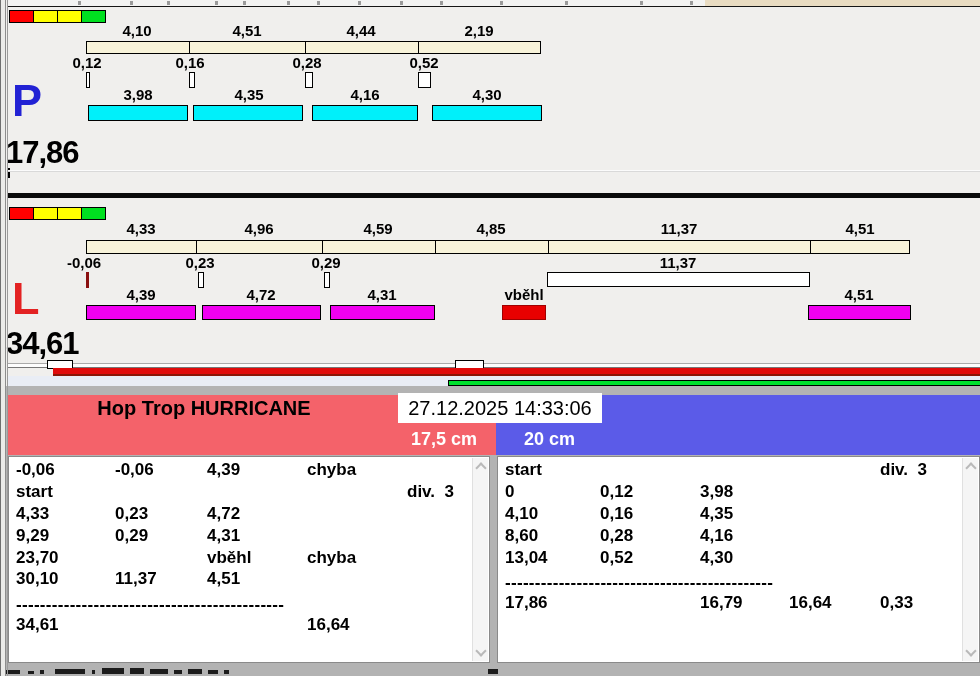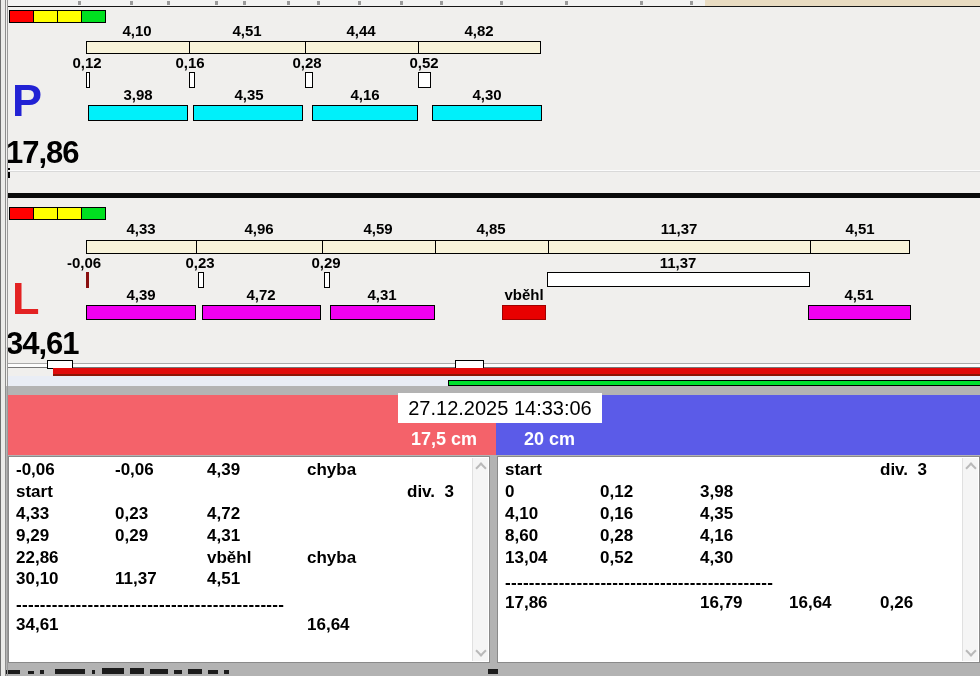--- a/index.html
+++ b/index.html
@@ -72,21 +72,21 @@
     <div class="lights" style="top:10px;">
       <div style="background:#ff0000;"></div>
       <div style="background:#ffff00;"></div>
       <div style="background:#ffff00;"></div>
       <div style="background:#00e020;"></div>
     </div>
 
     <div class="blabel" style="left:92px;top:23px;">4,10</div>
     <div class="blabel" style="left:202px;top:23px;">4,51</div>
     <div class="blabel" style="left:316px;top:23px;">4,44</div>
-    <div class="blabel" style="left:434px;top:23px;">4,82</div>
+    <div class="blabel" style="left:434px;top:23px;">2,19</div>
 
     <div class="seg" style="left:86px;top:41px;width:104px;"></div>
     <div class="seg" style="left:189px;top:41px;width:117px;"></div>
     <div class="seg" style="left:305px;top:41px;width:114px;"></div>
     <div class="seg" style="left:418px;top:41px;width:123px;"></div>
 
     <div class="blabel" style="left:42px;top:55px;">0,12</div>
     <div class="blabel" style="left:145px;top:55px;">0,16</div>
     <div class="blabel" style="left:262px;top:55px;">0,28</div>
     <div class="blabel" style="left:379px;top:55px;">0,52</div>
@@ -168,50 +168,51 @@
   <div class="abs" style="left:53px;top:368px;width:927px;height:8px;background:#e00b0b;border-bottom:2px solid #8b1507;"></div>
   <div class="abs" style="left:8px;top:376px;width:972px;height:10px;background:#e9edf5;"></div>
   <div class="abs" style="left:448px;top:380px;width:532px;height:6px;background:#00e12e;border:1px solid #000;border-right:none;"></div>
 
   <div class="abs" style="left:0;top:386px;width:980px;height:290px;background:#b3b3b3;">
 
     <div class="abs" style="left:8px;top:9px;width:488px;height:60px;background:#f4626a;"></div>
 
     <div class="abs" style="left:496px;top:9px;width:484px;height:60px;background:#5b5be8;"></div>
 
+    <div class="hdr-title" style="left:8px;top:11px;width:392px;">Hop Trop HURRICANE</div>
     <div class="hdr-h" style="left:396px;top:43px;width:96px;">17,5 cm</div>
 
     <div class="hdr-h" style="left:497px;top:43px;width:105px;">20 cm</div>
 
     <div class="abs" style="left:398px;top:7px;width:204px;height:30px;background:#fff;
                 font-size:20px;line-height:30px;text-align:center;">27.12.2025 14:33:06</div>
 
     <div class="tbl" style="left:8px;top:70px;width:482px;height:207px;">
       <div class="row" style="top:3px;"><span class="lc0">-0,06</span><span class="lc1">-0,06</span><span class="lc2">4,39</span><span class="lc3">chyba</span><span></span></div>
       <div class="row" style="top:25px;"><span class="lc0">start</span><span class="lc1"></span><span class="lc2"></span><span class="lc3"></span><span>div.  3</span></div>
       <div class="row" style="top:47px;"><span class="lc0">4,33</span><span class="lc1">0,23</span><span class="lc2">4,72</span><span class="lc3"></span><span></span></div>
       <div class="row" style="top:69px;"><span class="lc0">9,29</span><span class="lc1">0,29</span><span class="lc2">4,31</span><span class="lc3"></span><span></span></div>
-      <div class="row" style="top:91px;"><span class="lc0">22,86</span><span class="lc1"></span><span class="lc2">vběhl</span><span class="lc3">chyba</span><span></span></div>
+      <div class="row" style="top:91px;"><span class="lc0">23,70</span><span class="lc1"></span><span class="lc2">vběhl</span><span class="lc3">chyba</span><span></span></div>
       <div class="row" style="top:112px;"><span class="lc0">30,10</span><span class="lc1">11,37</span><span class="lc2">4,51</span><span class="lc3"></span><span></span></div>
       <div class="dash" style="top:138px;">---------------------------------------------</div>
       <div class="row" style="top:158px;"><span class="lc0">34,61</span><span class="lc1"></span><span class="lc2"></span><span class="lc3">16,64</span><span></span></div>
       <div class="sb">
         <span class="chev up"></span>
         <span class="chev down"></span>
       </div>
     </div>
 
     <div class="tbl" style="left:497px;top:70px;width:483px;height:207px;">
       <div class="row" style="top:3px;"><span class="rc0">start</span><span class="rc1"></span><span class="rc2"></span><span class="rc3"></span><span>div.  3</span></div>
       <div class="row" style="top:25px;"><span class="rc0">0</span><span class="rc1">0,12</span><span class="rc2">3,98</span><span class="rc3"></span><span></span></div>
       <div class="row" style="top:47px;"><span class="rc0">4,10</span><span class="rc1">0,16</span><span class="rc2">4,35</span><span class="rc3"></span><span></span></div>
       <div class="row" style="top:69px;"><span class="rc0">8,60</span><span class="rc1">0,28</span><span class="rc2">4,16</span><span class="rc3"></span><span></span></div>
       <div class="row" style="top:91px;align-items:flex-end;"><span class="rc0">13,04</span><span class="rc1">0,52</span><span class="rc2">4,30</span><span class="rc3"></span><span></span></div>
       <div class="dash" style="top:116px;">---------------------------------------------</div>
-      <div class="row" style="top:136px;"><span class="rc0">17,86</span><span class="rc1"></span><span class="rc2">16,79</span><span class="rc3">16,64</span><span>0,26</span></div>
+      <div class="row" style="top:136px;"><span class="rc0">17,86</span><span class="rc1"></span><span class="rc2">16,79</span><span class="rc3">16,64</span><span>0,33</span></div>
       <div class="sb">
         <span class="chev up"></span>
         <span class="chev down"></span>
       </div>
     </div>
 
     <div>
       <div class="speck" style="left:2px;top:284px;width:18px;height:4px;"></div>
       <div class="speck" style="left:28px;top:285px;width:6px;height:3px;"></div>
       <div class="speck" style="left:40px;top:284px;width:4px;height:4px;"></div>

